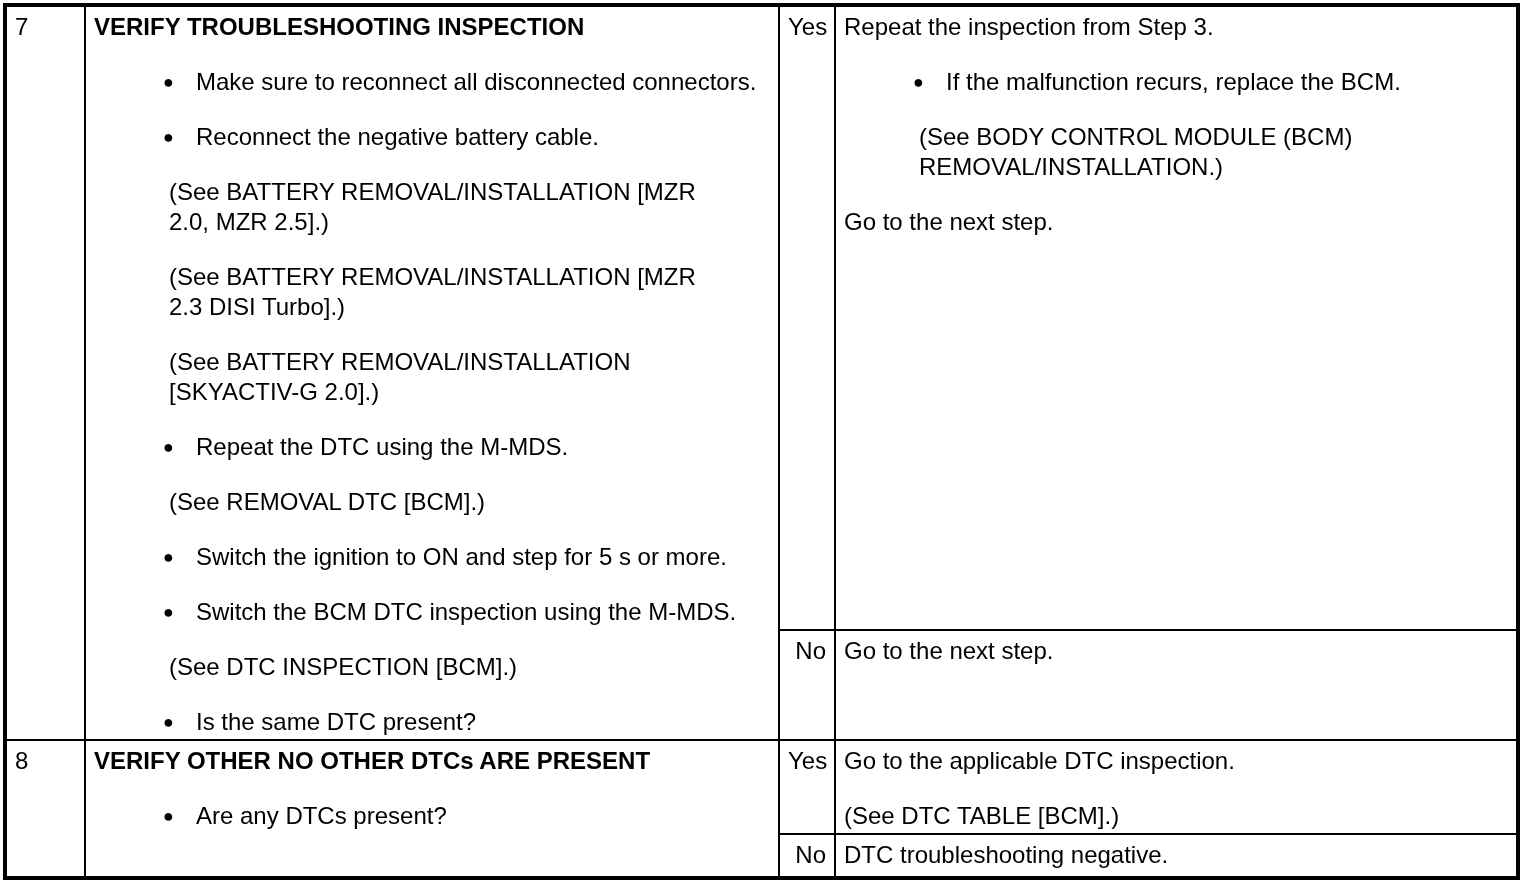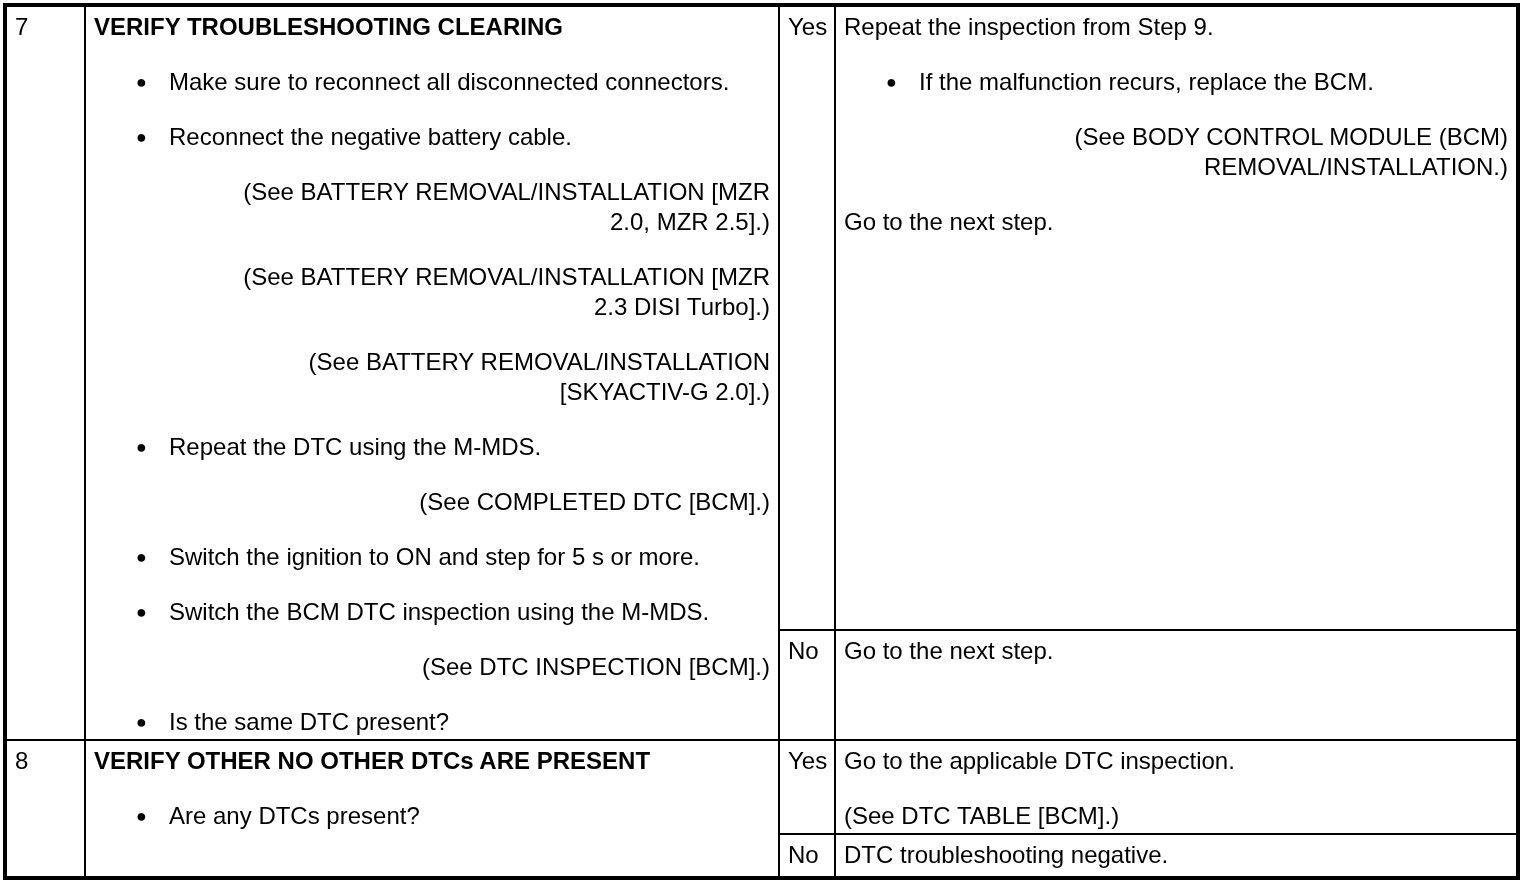--- a/index.html
+++ b/index.html
@@ -24,81 +24,81 @@
   }
   table.ts td {
     border: 2px solid #000000;
     vertical-align: top;
     padding: 5px 8px 0 8px;
     font-size: 24px;
     line-height: 30px;
     overflow: hidden;
   }
   td.c-step { padding-left: 6px; }
-  td.c-flag { padding-left: 6px; }
+  td.c-flag { padding-left: 6px; text-align: right; }
   p {
     margin: 25px 0 0 0;
     white-space: pre-line;
   }
   p:first-child { margin-top: 0; }
   p.t { font-weight: bold; white-space: normal; }
   p.b {
-    margin-left: 75px;
+    margin-left: 102px;
     position: relative;
   }
   p.b::before {
     content: "\25CF";
     position: absolute;
     left: -33px;
     top: 2px;
     font-size: 18px;
     line-height: 26px;
   }
-  p.i { margin-left: 75px; text-align: right; }
+  p.i { margin-left: 75px; }
   b { font-weight: normal; }
 </style>
 </head>
 <body>
 
 <div class="page">
   <table class="ts">
     <colgroup>
       <col style="width:80px">
       <col style="width:694px">
       <col style="width:56px">
       <col style="width:683px">
     </colgroup>
     <tbody>
 
       <tr style="height:625px">
         <td class="c-step" rowspan="2">
           <p>7</p>
         </td>
         <td class="c-desc" rowspan="2">
-          <p class="t">VERIFY TROUBLESHOOTING CLEARING</p>
+          <p class="t">VERIFY TROUBLESHOOTING INSPECTION</p>
           <p class="b">Make sure to reconnect all disconnected connectors.</p>
           <p class="b">Reconnect the negative battery cable.</p>
           <p class="i">(See BATTERY REMOVAL/INSTALLATION [MZR
 2.0, MZR 2.5].)</p>
           <p class="i">(See BATTERY REMOVAL/INSTALLATION [MZR
 2.3 DISI Turbo].)</p>
           <p class="i">(See BATTERY REMOVAL/INSTALLATION
 [SKYACTIV-G 2.0].)</p>
           <p class="b">Repeat the DTC using the M-MDS.</p>
-          <p class="i">(See COMPLETED DTC [BCM].)</p>
+          <p class="i">(See REMOVAL DTC [BCM].)</p>
           <p class="b"><span>Switch the ignition to ON and step for </span><b>5 s or more</b><span>.</span></p>
           <p class="b">Switch the BCM DTC inspection using the M-MDS.</p>
           <p class="i">(See DTC INSPECTION [BCM].)</p>
           <p class="b">Is the same DTC present?</p>
         </td>
         <td class="c-flag">
           <p>Yes</p>
         </td>
         <td class="c-act">
-          <p>Repeat the inspection from Step 9.</p>
+          <p>Repeat the inspection from Step 3.</p>
           <p class="b">If the malfunction recurs, replace the BCM.</p>
           <p class="i">(See BODY CONTROL MODULE (BCM)
 REMOVAL/INSTALLATION.)</p>
           <p>Go to the next step.</p>
         </td>
       </tr>
 
       <tr style="height:110px">
         <td class="c-flag">
           <p>No</p>

